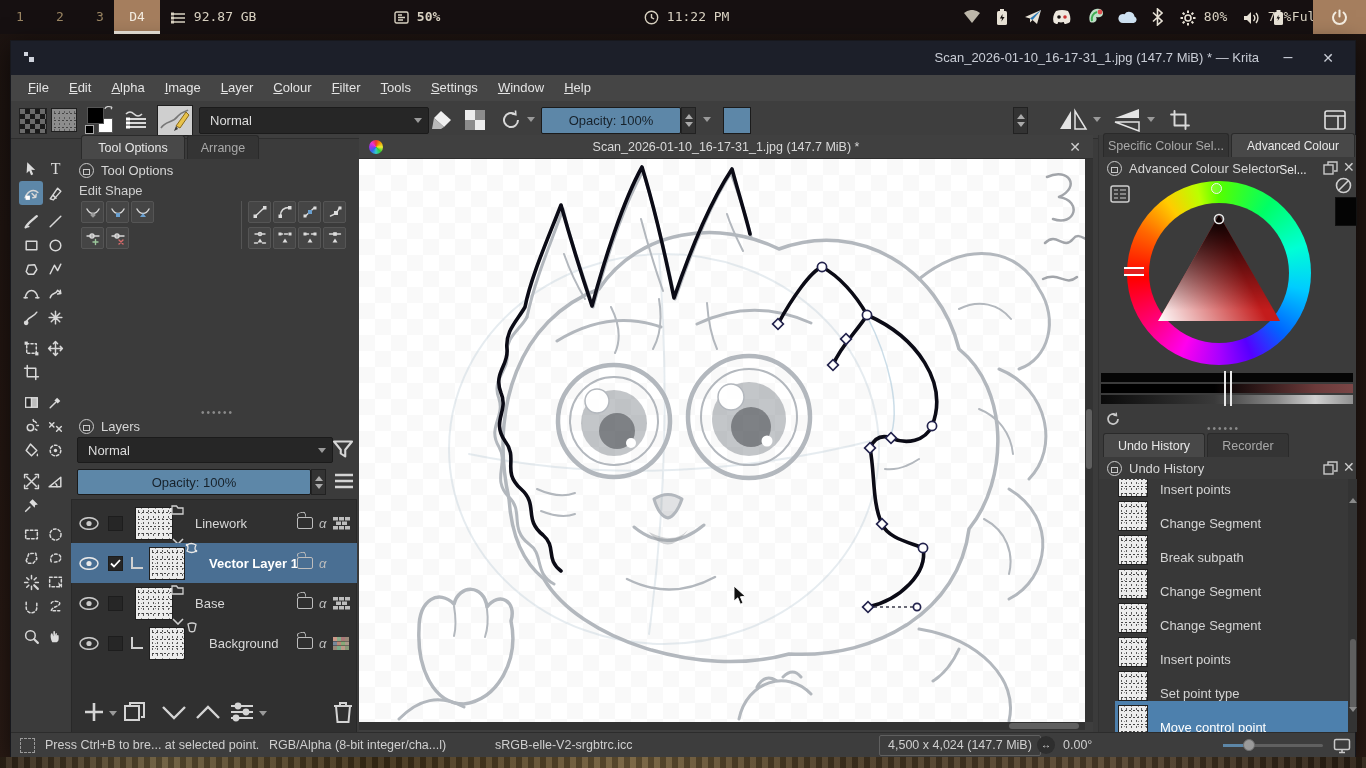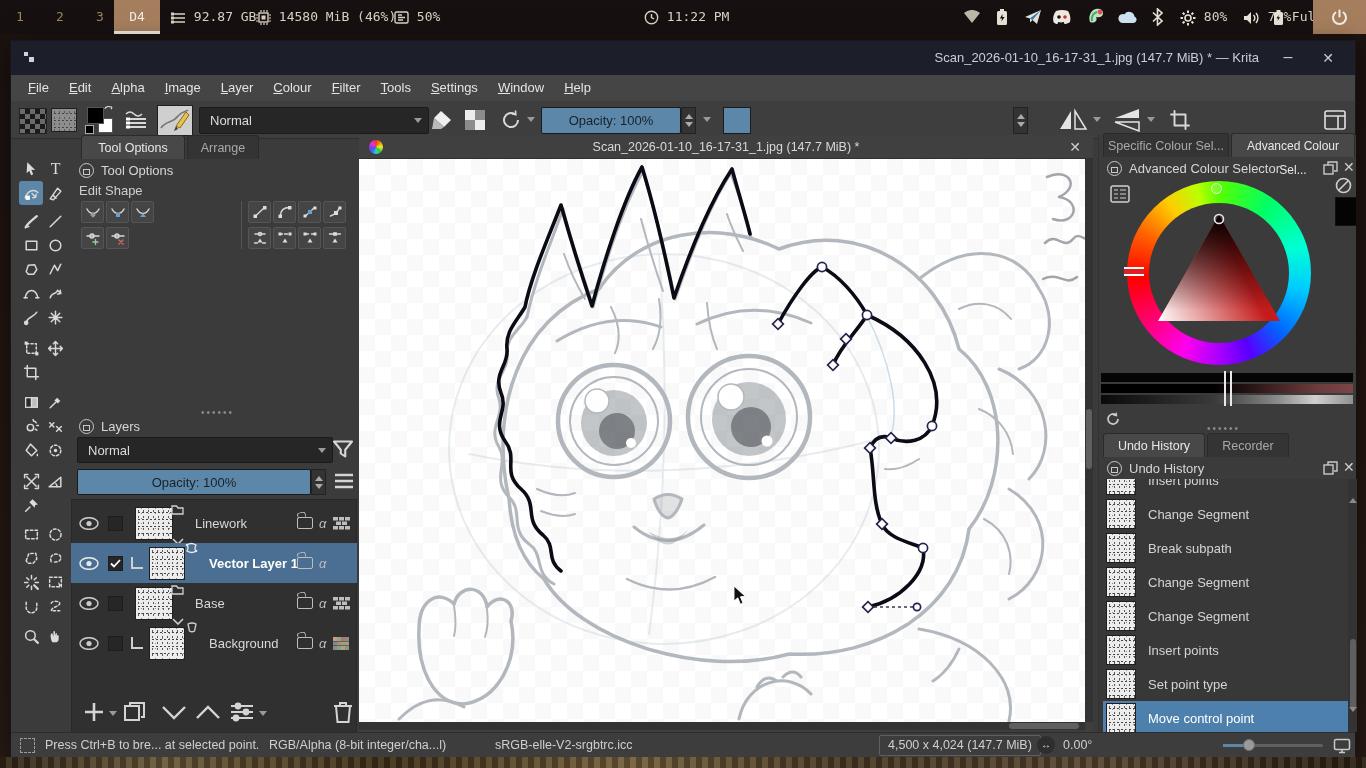--- a/index.html
+++ b/index.html
@@ -51,21 +51,21 @@
   
   .lrow{position:absolute;left:60px;width:286px;height:40px;display:flex;align-items:center;}
   .lrow.sel{background:#4a6f93;}
   .lname{font-size:13px;color:#d8d8d8;margin-left:10px;white-space:nowrap;}
   .lrow.sel .lname{color:#fff;font-weight:bold;}
   .chk{width:15px;height:15px;background:#262626;border:1px solid #1d1d1d;box-sizing:border-box;display:flex;align-items:center;justify-content:center;}
   .alpha{font-size:13px;color:#bdbdbd;font-style:italic;}
   .padlock{width:14px;height:10px;border:1.4px solid #bdbdbd;border-radius:2px;position:relative;}
   .padlock:before{content:"";position:absolute;left:-1px;top:-6px;width:7px;height:5px;border:1.4px solid #bdbdbd;border-bottom:none;border-radius:3px 3px 0 0;transform:rotate(-12deg);}
   
-  .urow{position:absolute;left:4px;width:249px;height:34px;display:flex;align-items:center;}
+  .urow{position:absolute;left:16px;width:249px;height:34px;display:flex;align-items:flex-end;}
   .urow .ulab{font-size:13px;color:#d4d4d4;margin-left:12px;}
   .urow.sel{background:#4d80ad;}
   .urow.sel .ulab{color:#fff;}
   
   #statusbar{position:absolute;left:0;top:691px;width:100%;height:26px;background:#3d3d3d;border-top:1px solid #2c2c2c;box-sizing:border-box;color:#cfcfcf;font-size:12.5px;}
   .stxt{position:absolute;top:0;height:25px;line-height:25px;white-space:nowrap;}
   
   #wpstrip{position:absolute;left:0;top:757px;width:1366px;height:11px;
     background:linear-gradient(90deg,#33271a,#6a5a3a 12%,#403018 28%,#75603c 46%,#4a3a24 62%,#584630 80%,#2c2014 100%);}
   #wpstrip:after{content:"";position:absolute;inset:0;background:repeating-linear-gradient(90deg,rgba(0,0,0,.25) 0 6px,rgba(255,255,255,.06) 6px 12px);}
@@ -85,29 +85,21 @@
     <div class="ws ws-active" style="left:114px;width:46px;">D4</div>
     <div class="sysitem" style="left:170px;">
       <svg class="sysicon" width="16" height="12" viewBox="0 0 16 12">
           <g stroke="#d9d2c2" stroke-width="1.6">
             <path d="M1 2 h14 M1 6 h14 M1 10 h14"></path>
             <path d="M1 2 h3 M1 6 h3 M1 10 h3" stroke-width="3"></path>
           </g>
         </svg>
       <span>92.87 GB</span>
     </div>
-    <div class="sysitem" style="left:256px;">
-      <svg class="sysicon" width="15" height="15" viewBox="0 0 15 15">
-          <rect x="3" y="3" width="9" height="9" fill="none" stroke="#d9d2c2" stroke-width="1.4"></rect>
-          <rect x="5.5" y="5.5" width="4" height="4" fill="#d9d2c2"></rect>
-          <path d="M5 0 v2 M8 0 v2 M11 0 v2 M5 13 v2 M8 13 v2 M11 13 v2 M0 5 h2 M0 8 h2 M0 11 h2 M13 5 h2 M13 8 h2 M13 11 h2" stroke="#d9d2c2" stroke-width="1.2"></path>
-        </svg>
-      <span>14580 MiB (46%)</span>
-    </div>
-    <div class="sysitem" style="left:394px;">
+    <div class="sysitem" style="left:394px;font-weight:bold;">
       <svg class="sysicon" width="15" height="13" viewBox="0 0 15 13">
           <rect x="1" y="1" width="13" height="11" rx="1.5" fill="none" stroke="#d9d2c2" stroke-width="1.4"></rect>
           <path d="M4 4 h4 M4 6.5 h7 M4 9 h5" stroke="#d9d2c2" stroke-width="1.3"></path>
         </svg>
       <span>50%</span>
     </div>
     <div class="sysitem" style="left:644px;">
       <svg class="sysicon" width="15" height="15" viewBox="0 0 15 15">
           <circle cx="7.5" cy="7.5" r="6.2" fill="none" stroke="#d9d2c2" stroke-width="1.4"></circle>
           <path d="M7.5 4 v3.6 l2.6 1.4" stroke="#d9d2c2" stroke-width="1.4" fill="none"></path>

